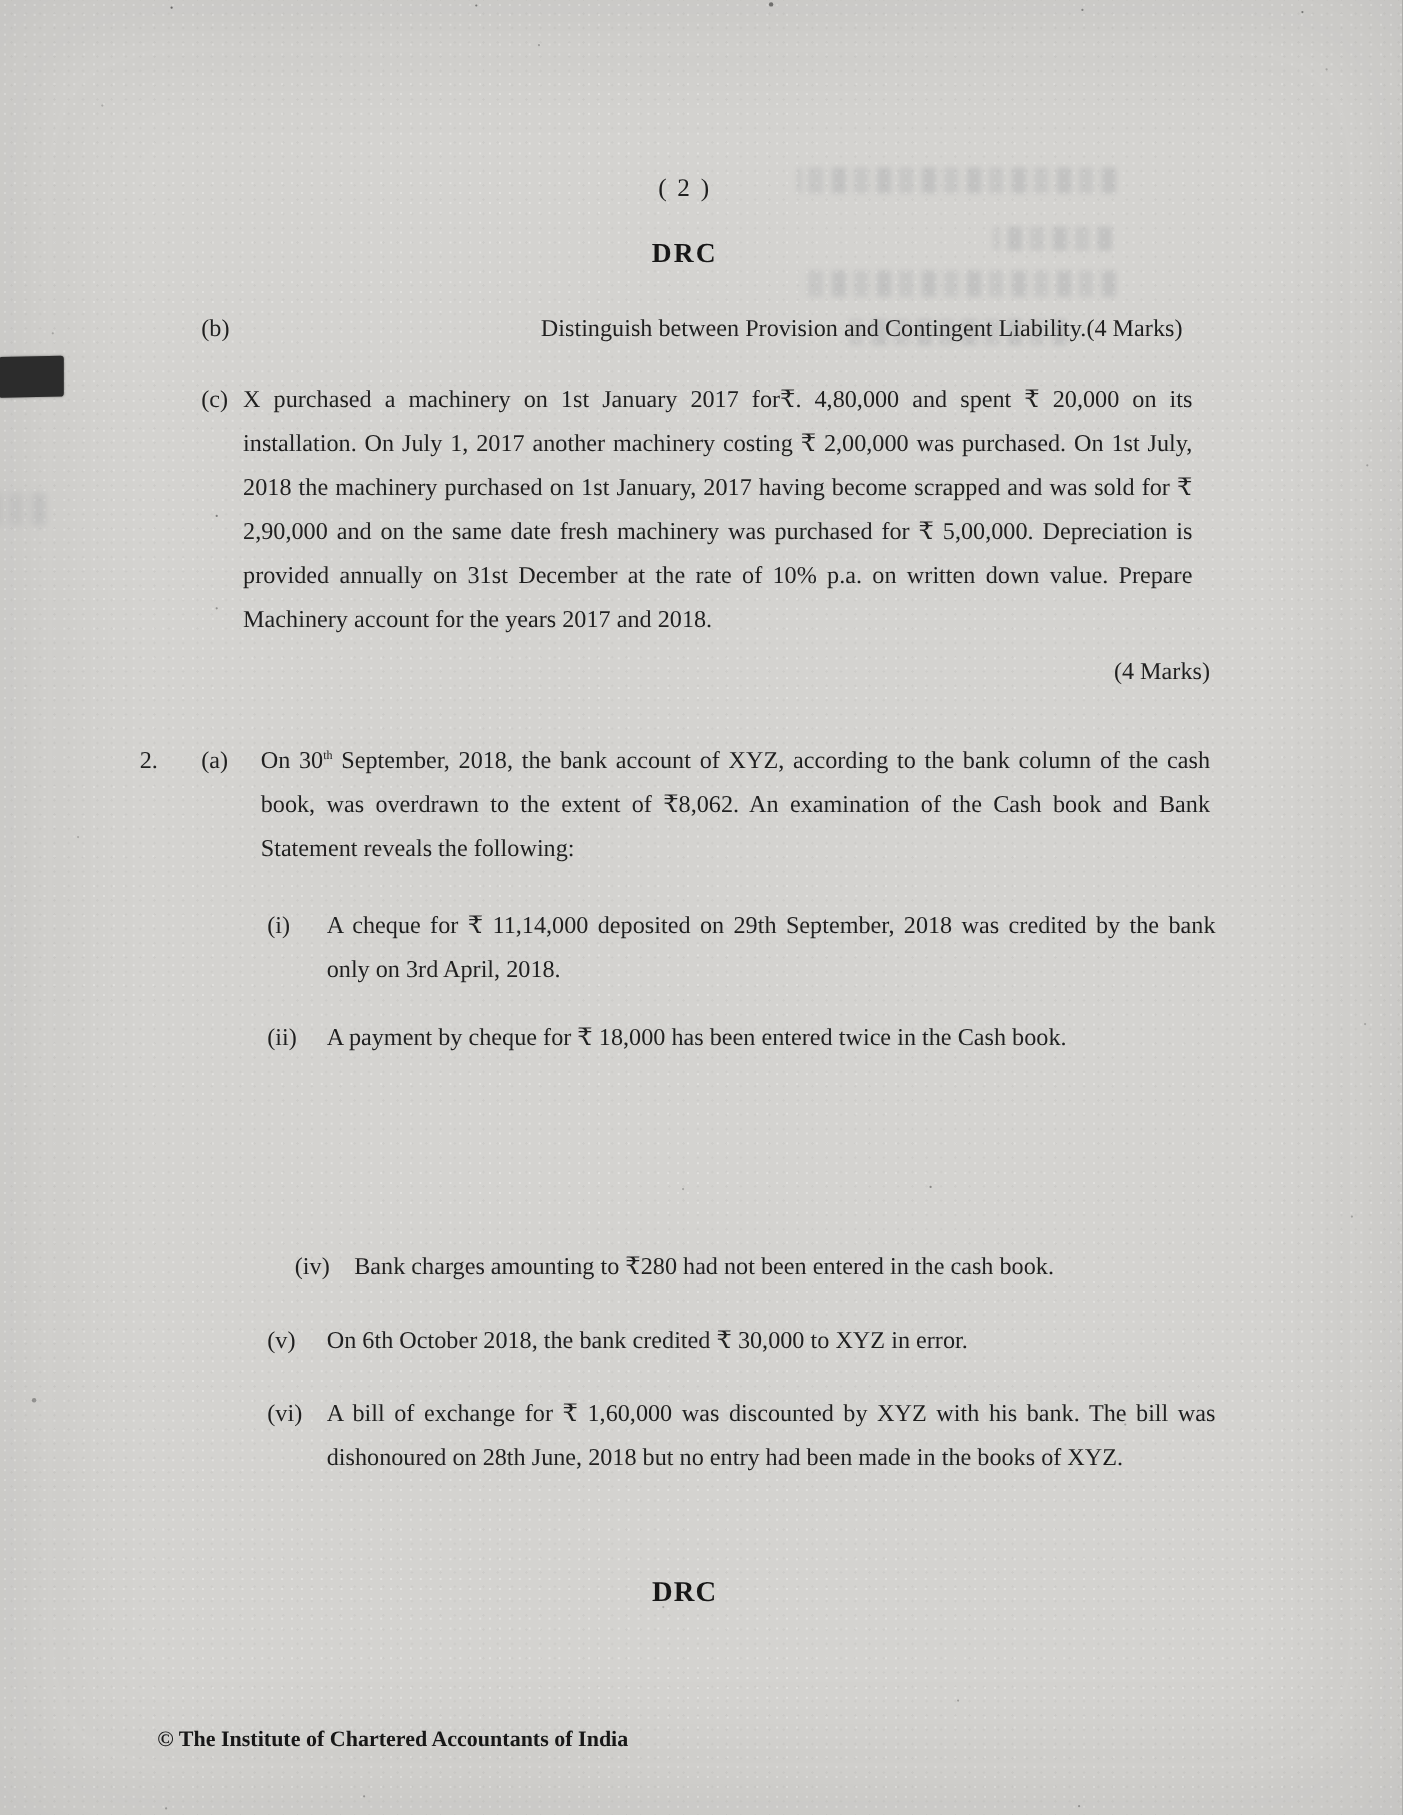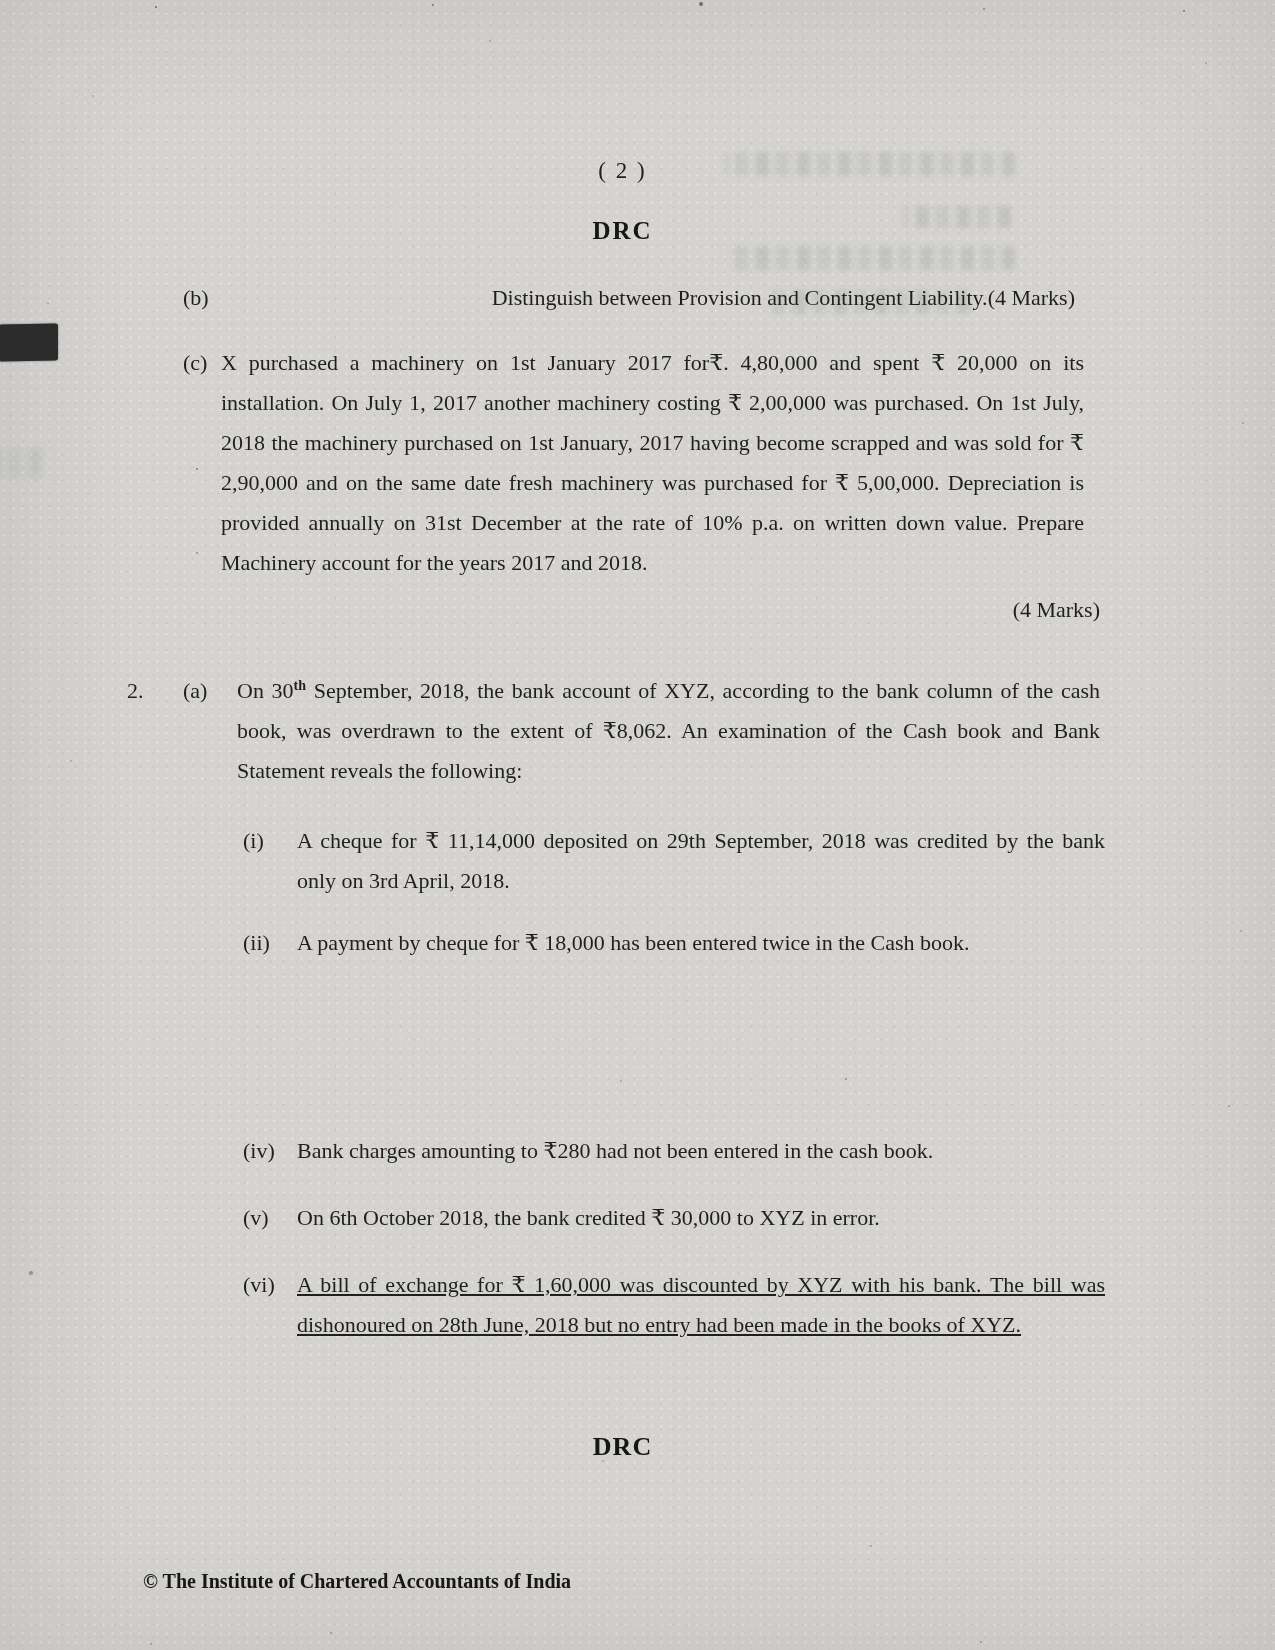--- a/index.html
+++ b/index.html
@@ -32,32 +32,32 @@
   
   .qc-block{top:343px;left:183px;width:917px;}
   .qc-block .q-label{position:absolute;left:0;top:0;}
   .qc-block .q-para{margin-left:38px;width:863px;text-align:justify;}
   .qc-block .q-marks{position:absolute;right:0;top:247px;white-space:nowrap;}
   
   .q2-block{top:671px;left:127px;width:973px;}
   .q2-block .q-num{position:absolute;left:0;top:0;}
   .q2-block .q-sub{position:absolute;left:56px;top:0;}
   .q2-block .q-para{margin-left:110px;width:863px;text-align:justify;}
-  sup{font-size:14px;line-height:0;font-weight:bold;}
+  sup{font-size:11px;line-height:0;}
   
   .item{left:243px;width:862px;}
   .item .i-label{position:absolute;left:0;top:0;}
   .item .i-text{margin-left:54px;width:808px;text-align:justify;}
   .item .i-text.short{text-align:left;}
   .item-i{top:821px;}
   .item-ii{top:923px;}
   .item-iii{top:988px;}
-  .item-iv{top:1131px;}
+  .item-iv{top:1131px;margin-left:25px;}
   .item-v{top:1198px;}
-  .item-vi{top:1265px;text-decoration:underline;}
+  .item-vi{top:1265px;}
   .copyright{top:1570px;left:143px;font-size:20px;font-weight:bold;color:#171717;}
   
   .black-mark{left:0;top:324px;width:58px;height:37px;background:#2c2c2c;border-radius:1px 3px 3px 1px;transform:skewY(-1.2deg);box-shadow:0 0 2px rgba(0,0,0,0.5);}
   .ghost{filter:blur(2.6px);opacity:0.55;border-radius:3px;transform:scaleX(-1);
     background:repeating-linear-gradient(90deg, rgba(105,110,120,0.30) 0 13px, rgba(105,110,120,0.02) 13px 21px, rgba(105,110,120,0.22) 21px 34px, rgba(105,110,120,0.02) 34px 41px);}
   .ghost-1{left:725px;top:152px;width:290px;height:24px;}
   .ghost-2{left:903px;top:206px;width:108px;height:22px;}
   .ghost-3{left:728px;top:246px;width:287px;height:24px;}
   .ghost-4{left:766px;top:290px;width:204px;height:24px;}
   .ghost-5{left:-6px;top:448px;width:48px;height:30px;filter:blur(3.5px);opacity:0.45;}

